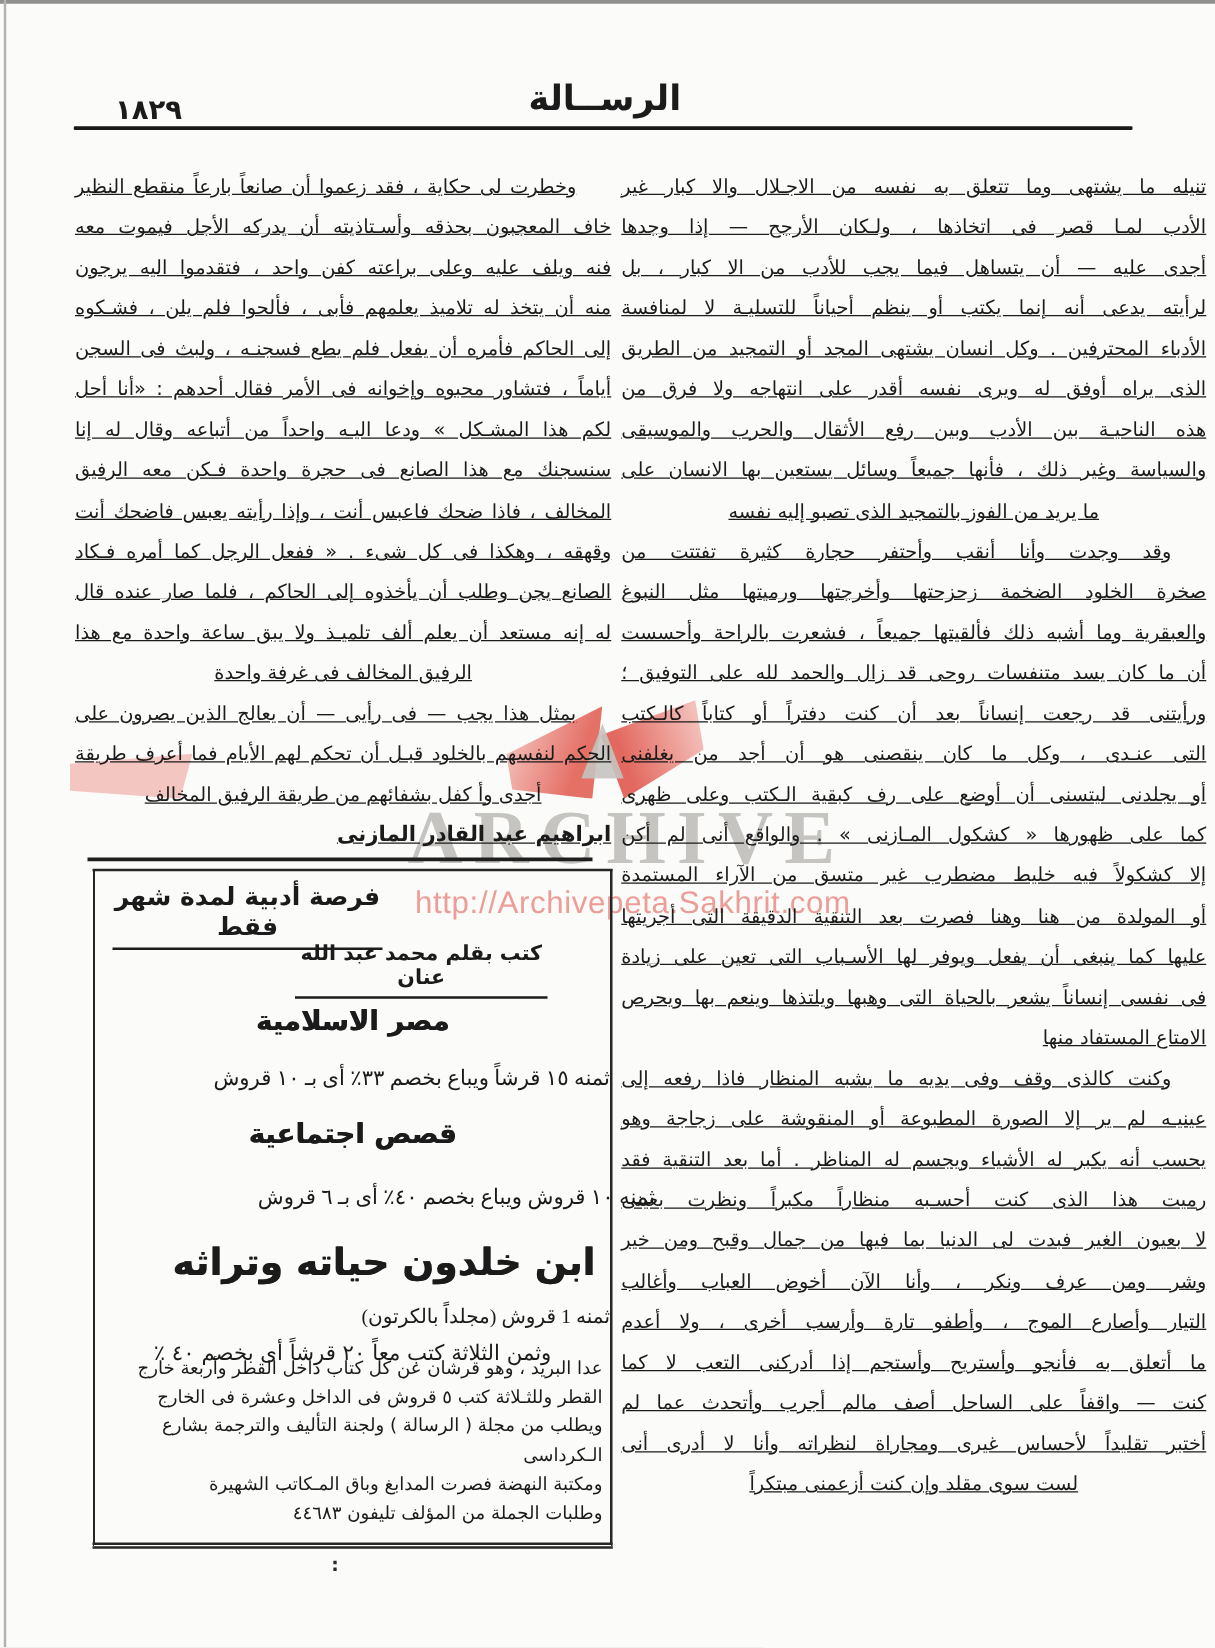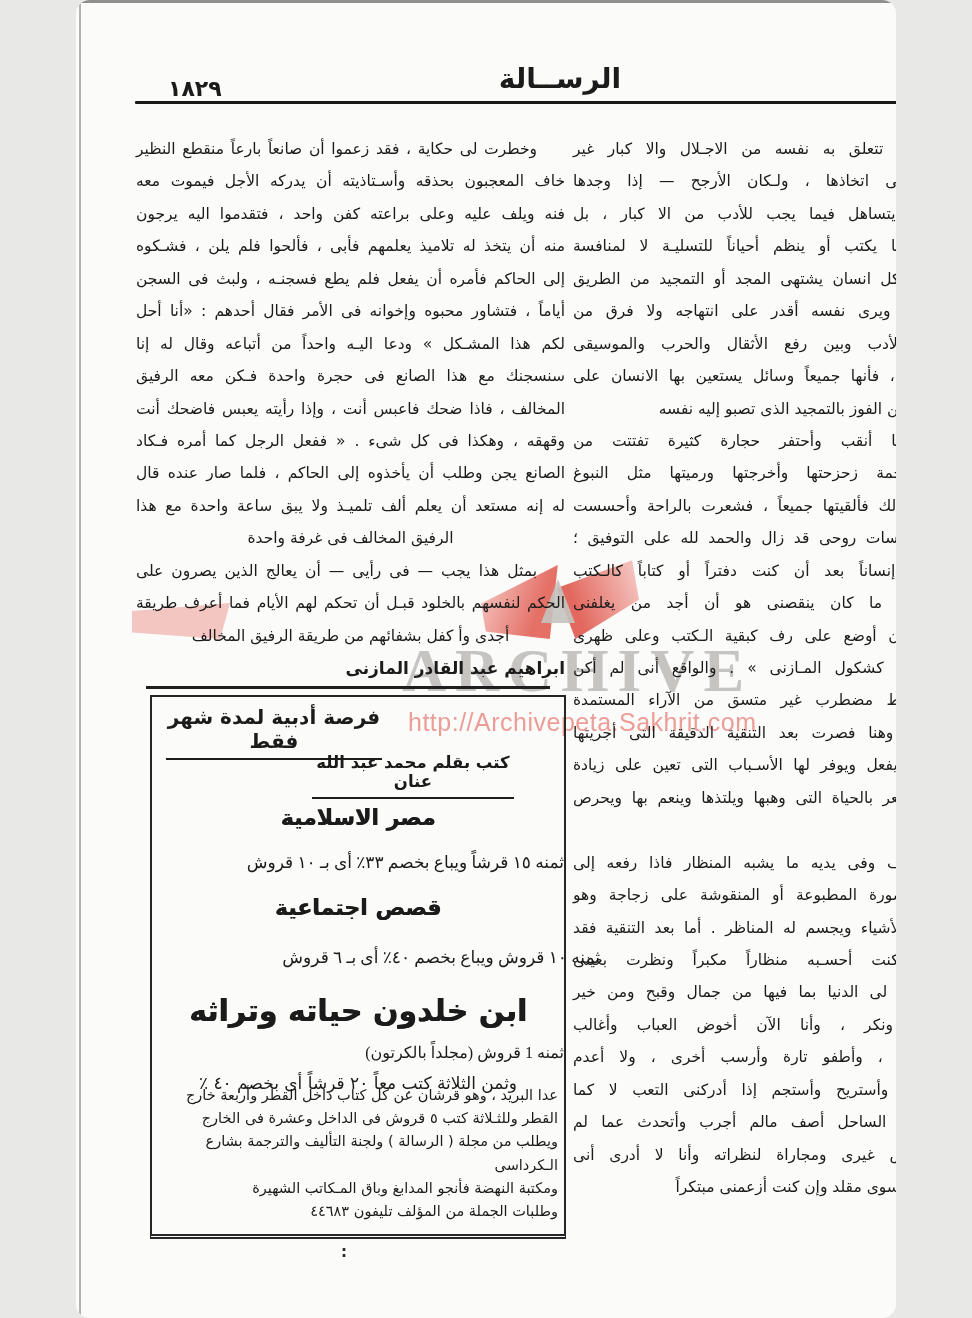--- a/index.html
+++ b/index.html
@@ -1,19 +1,19 @@
 <!DOCTYPE html>
 <html lang="ar"><head>
 <meta charset="utf-8">
 <style>
   html,body{margin:0;padding:0;background:#e8e8e6;}
   .page{
-    position:relative;width:820px;height:1318px;margin:0 auto;
+    position:relative;width:972px;height:1318px;margin:0 auto;
     background:#fbfbf9;overflow:hidden;
-    font-family:"DejaVu Sans",sans-serif;color:#1b1b1b;border-radius:14px;
+    font-family:"DejaVu Sans",sans-serif;color:#1b1b1b;
   }
   .edge-top{position:absolute;left:0;top:0;width:972px;height:3px;background:#8f8f8d;}
   .edge-left{position:absolute;left:3px;top:0;width:2px;height:1318px;background:#b3b3b0;}
 
   
   .pagenum{position:absolute;left:92px;top:76px;font-size:22px;font-weight:bold;letter-spacing:1px;}
   .masthead{position:absolute;left:425px;top:62px;width:120px;text-align:center;
     font-size:28px;font-weight:bold;direction:rtl;}
   .header-rule{position:absolute;left:59px;top:101px;width:847px;height:3px;background:#191919;border-radius:1px;}
 
@@ -34,40 +34,40 @@
     font-family:"Liberation Serif",serif;font-weight:bold;font-size:61px;line-height:1;
     letter-spacing:9px;color:#c6c4c1;}
   .wm-url{position:absolute;left:332px;top:708px;
     font-family:"Liberation Sans",sans-serif;font-size:25px;color:#ec9d97;letter-spacing:.5px;}
 
   
   .col{position:absolute;top:133px;direction:rtl;z-index:2;font-size:15.5px;}
   .col-right{left:497px;width:468px;}
   .col-left{left:60px;width:429px;}
   .ln{height:32.45px;line-height:32.45px;white-space:nowrap;overflow:visible;
-    text-align:justify;text-align-last:justify;-moz-text-align-last:justify;}
+    text-align:justify;text-align-last:justify;text-decoration:underline;-moz-text-align-last:justify;}
   .ln.f{padding-right:28px;}
   .ln.e{text-align-last:right;}
   .ln.c{text-align-last:center;}
   .ln.sig{text-align-last:right;padding-left:92px;font-weight:bold;font-size:17px;}
 
   
   .box-sep{position:absolute;left:70px;top:686px;width:404px;height:2.5px;background:#1f1f1f;z-index:2;}
   .adbox{position:absolute;left:74px;top:695px;width:412px;height:537px;z-index:2;direction:rtl;
     border:2px solid #262626;border-bottom:5px double #262626;background:transparent;}
   .ad-header{position:absolute;left:14px;top:8px;width:216px;text-align:center;
     font-size:20px;font-weight:bold;padding-bottom:5px;border-bottom:2.5px solid #1d1d1d;}
   .ad-byline{position:absolute;left:160px;top:56px;width:202px;text-align:center;
     font-size:16.5px;font-weight:bold;padding-bottom:6px;border-bottom:2px solid #1d1d1d;}
   .ad-title{position:absolute;left:0;width:100%;text-align:center;font-weight:bold;
     font-size:22px;text-shadow:.6px 0 0 currentColor;}
   .ad-price{position:absolute;left:0;width:100%;font-size:17px;font-family:Liberation Serif, serif;}
   .t1{top:108px;} .p1{top:155px;}
   .t2{top:198px;} .p2{top:250px;padding-left:36px;}
-  .t3{top:296px;font-size:30px;} .p3{top:346px;font-size:16px;}
+  .t3{top:296px;font-size:30px;padding-left:25px;} .p3{top:346px;font-size:16px;}
   .ad-total{position:absolute;left:0;top:376px;width:100%;text-align:center;font-size:17px;}
   .ad-details{position:absolute;left:6px;top:387px;width:400px;text-align:right;
     font-size:14.5px;line-height:23.2px;}
   .colon-mark{position:absolute;left:265px;top:1243px;z-index:2;font-size:15px;font-weight:bold;color:#2a2a2a;}
 </style>
 </head>
 <body>
 
 <div class="page">
 
@@ -153,20 +153,20 @@
     <div class="ad-price p1">ثمنه ١٥ قرشاً ويباع بخصم ٣٣٪ أى بـ ١٠ قروش</div>
     <div class="ad-title t2">قصص اجتماعية</div>
     <div class="ad-price p2">ثمنه ١٠ قروش ويباع بخصم ٤٠٪ أى بـ ٦ قروش</div>
     <div class="ad-title t3">ابن خلدون حياته وتراثه</div>
     <div class="ad-price p3">ثمنه 1 قروش (مجلداً بالكرتون)</div>
     <div class="ad-total">وثمن الثلاثة كتب معاً ٢٠ قرشاً أى بخصم ٤٠ ٪</div>
     <div class="ad-details">
       <div>عدا البريد ، وهو قرشان عن كل كتاب داخل القطر وأربعة خارج</div>
       <div>القطر وللثـلاثة كتب ٥ قروش فى الداخل وعشرة فى الخارج</div>
       <div>ويطلب من مجلة ( الرسالة ) ولجنة التأليف والترجمة بشارع الـكرداسى</div>
-      <div>ومكتبة النهضة فأنجو المدابغ وباق المـكاتب الشهيرة</div>
+      <div>ومكتبة النهضة فصرت المدابغ وباق المـكاتب الشهيرة</div>
       <div>وطلبات الجملة من المؤلف تليفون ٤٤٦٨٣</div>
     </div>
   </div>
 
   <div class="colon-mark">:</div>
 
 </div>
 
 </body></html>

